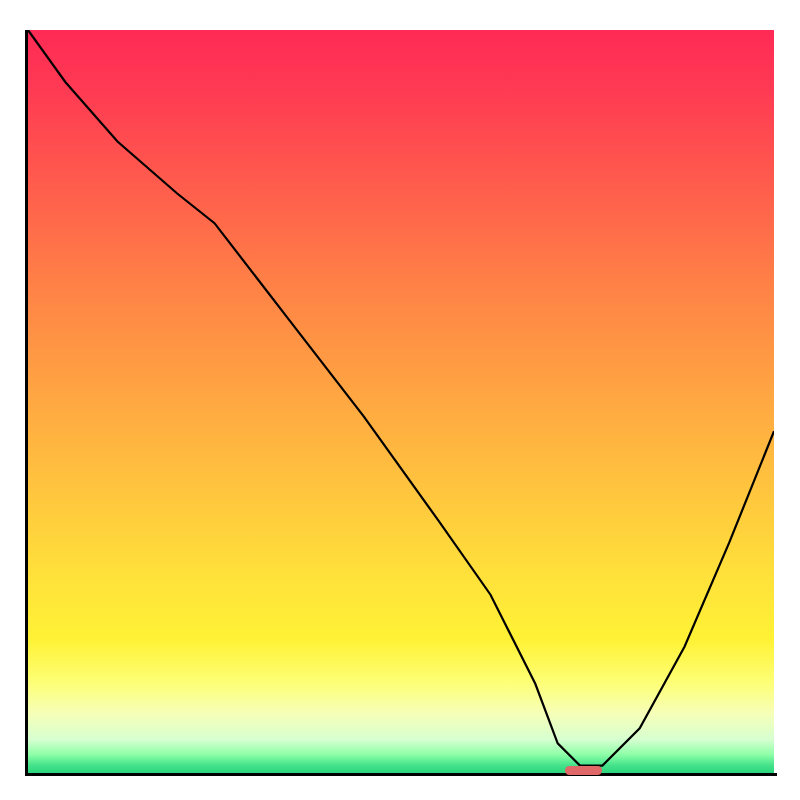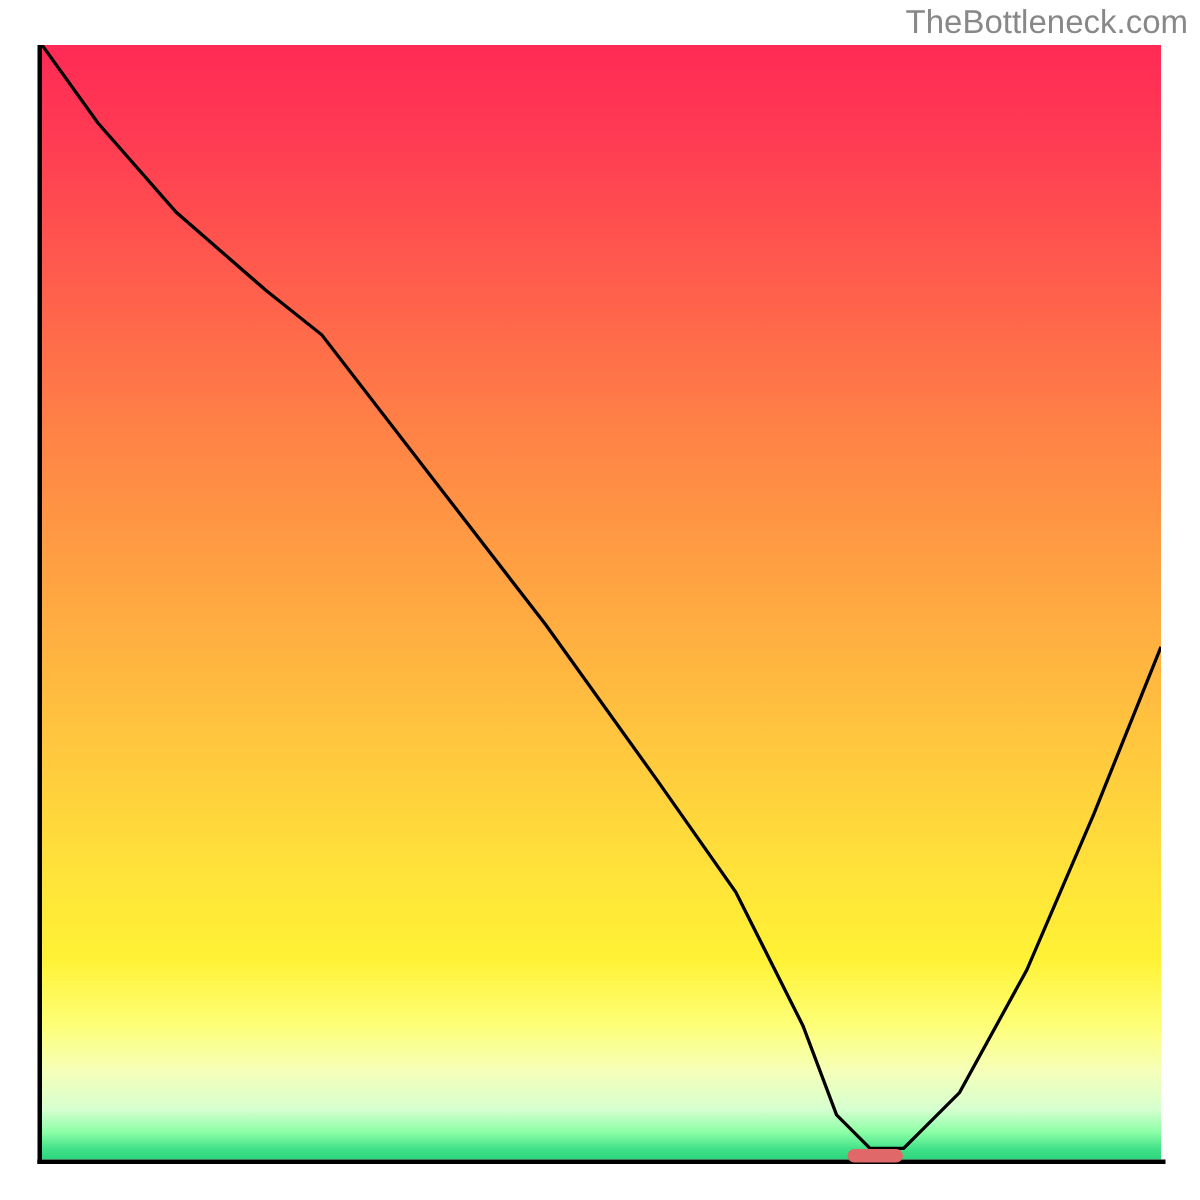--- a/index.html
+++ b/index.html
@@ -84,21 +84,20 @@
     border-radius: 5px;
     background: #e06868;
     z-index: 5;
   }
 </style>
 </head>
 <body>
 
 <div class="frame">
 
-  <div class="watermark">TheBottleneck.com</div>
 
   <div class="plot-outer">
     <div class="gradient"></div>
     <div class="axes"></div>
 
     <svg class="curve" viewBox="0 0 746 743" preserveAspectRatio="none">
       <path id="curve-path" d="M0.0 0.0 L37.3 52.0 L89.5 111.5 L149.2 163.5 L186.5 193.2 L261.1 289.8 L335.7 386.4 L410.3 490.4 L462.5 564.7 L507.3 653.8 L529.7 713.3 L552.0 735.6 L574.4 735.6 L611.7 698.4 L656.5 616.7 L701.2 512.7 L746.0 401.2" fill="none" stroke="#000000" stroke-width="2.2"></path>
     </svg>
 
     <div id="marker" class="marker" style="left: 540.12px; width: 37.3px; top: 736px; background: rgb(224, 104, 104);"></div>

